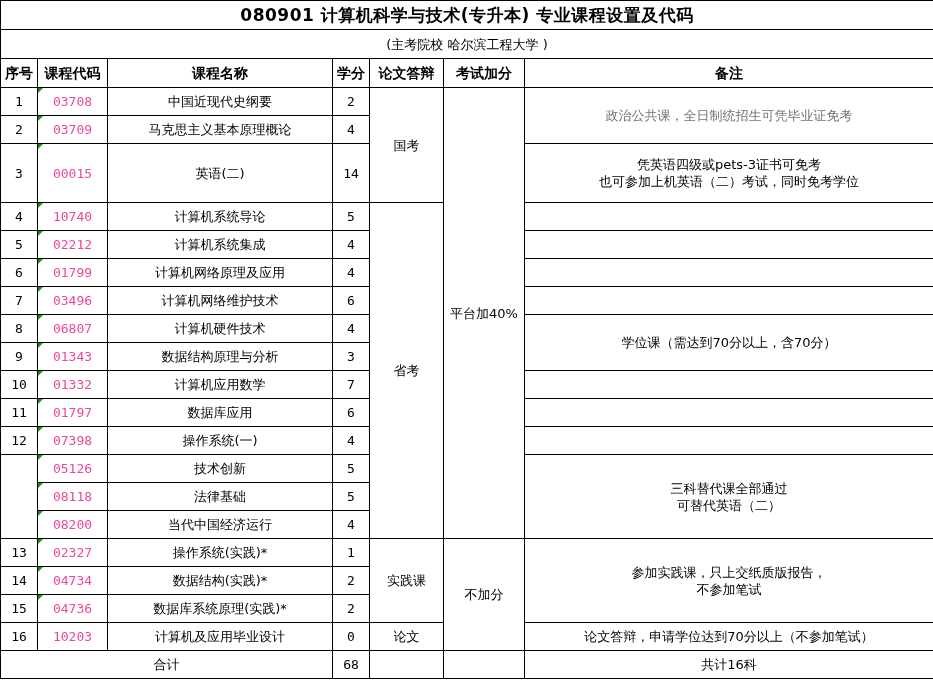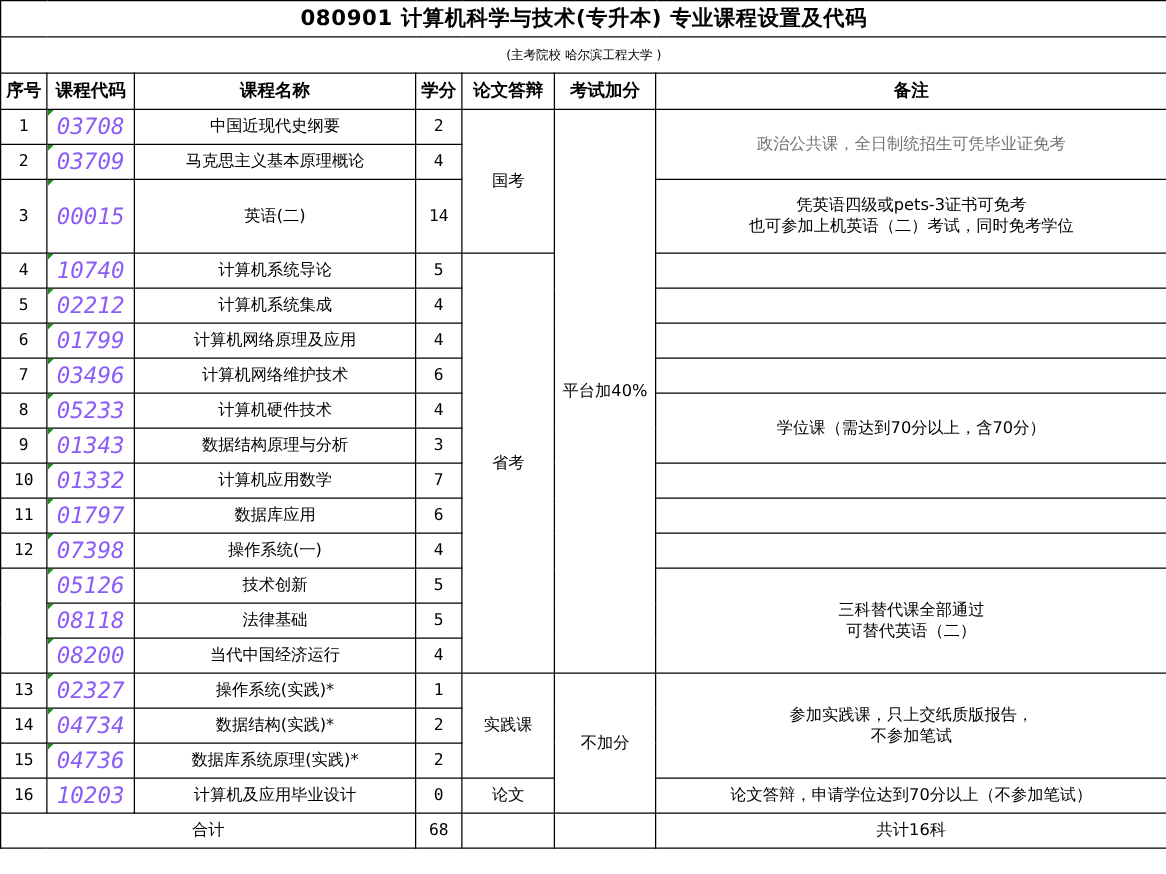--- a/index.html
+++ b/index.html
@@ -1,24 +1,24 @@
 <!DOCTYPE html>
 <html><head>
 <meta charset="utf-8">
 <style>
   html, body { margin: 0; padding: 0; background: #ffffff; }
   body { width: 933px; height: 699px; overflow: hidden; font-family: "DejaVu Sans", sans-serif; color: #000; }
   table { border-collapse: collapse; table-layout: fixed; width: 933px; }
   td { border: 1px solid #000; text-align: center; vertical-align: middle; padding: 0; font-size: 13px; line-height: 17px; white-space: pre-line; position: relative; overflow: hidden; }
   .title { height: 28px; font-size: 17px; font-weight: bold; letter-spacing: 0.5px; }
-  .subtitle { height: 28px; font-size: 10px; }
+  .subtitle { height: 28px; font-size: 13px; }
   .hdr td { height: 28px; font-size: 14px; font-weight: bold; }
   tr.r { height: 28px; }
   tr.r3 { height: 59px; }
-  .code { font-family: "DejaVu Sans Mono", monospace; font-size: 18px; color: #8b5cf6; font-style: italic; }
+  .code { font-family: "DejaVu Sans Mono", monospace; font-size: 13px; color: #ec4899; }
   .num { font-family: "DejaVu Sans Mono", monospace; font-size: 13px; }
   .red { color: #737373; }
   .tri::before { content: ""; position: absolute; left: 0; top: 0; width: 0; height: 0; border-top: 5px solid #1f8a1f; border-right: 5px solid transparent; }
 </style>
 </head>
 <body>
 
 <table>
   <colgroup>
     <col style="width:37px">
@@ -100,21 +100,21 @@
   <tr class="r">
     <td class="num">7</td>
     <td class="code tri">03496</td>
     <td>计算机网络维护技术</td>
     <td class="num">6</td>
     <td></td>
   </tr>
 
   <tr class="r">
     <td class="num">8</td>
-    <td class="code tri">05233</td>
+    <td class="code tri">06807</td>
     <td>计算机硬件技术</td>
     <td class="num">4</td>
     <td rowspan="2">学位课（需达到70分以上，含70分）</td>
   </tr>
 
   <tr class="r">
     <td class="num">9</td>
     <td class="code tri">01343</td>
     <td>数据结构原理与分析</td>
     <td class="num">3</td>

